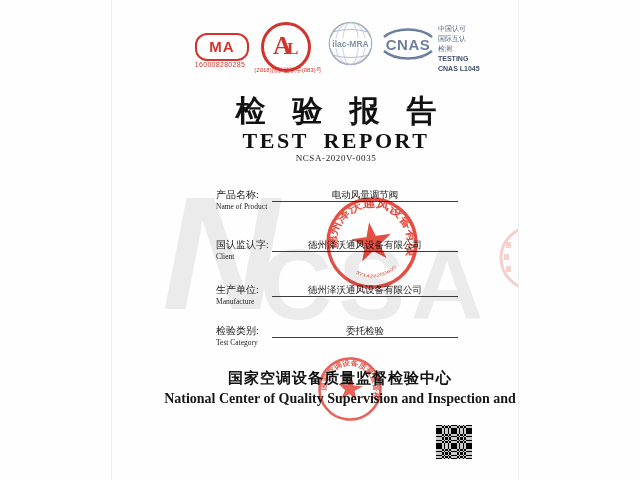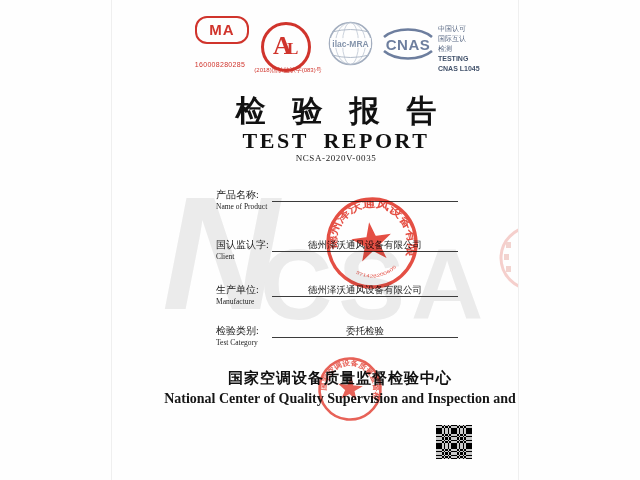--- a/index.html
+++ b/index.html
@@ -20,21 +20,21 @@
   .scan-edge.right { left:518px; }
 
   
   .wm { position:absolute; z-index:0; color:#ebebeb; font-family:"Liberation Sans",sans-serif; line-height:1; user-select:none; }
   .wm-n { left:162px; top:172px; font-size:162px; font-weight:800; font-style:italic; }
   .wm-csa { left:260px; top:234px; font-size:100px; font-weight:800; letter-spacing:6px; }
 
   .content { position:absolute; inset:0; z-index:1; }
 
   
-  .cma-box { left:195px; top:16px; width:50px; height:24px; border:2.5px solid #d0342c; border-radius:12px; text-align:center; }
+  .cma-box { left:195px; top:33px; width:50px; height:24px; border:2.5px solid #d0342c; border-radius:12px; text-align:center; }
   .cma-letters { color:#d0342c; font-weight:800; font-size:15px; line-height:23px; letter-spacing:1px; font-family:"Liberation Sans",sans-serif; }
   .cma-num { left:183px; top:61px; width:74px; text-align:center; color:#d0342c; font-size:7px; letter-spacing:0.3px; }
 
   .cal-ring { left:261px; top:22px; width:44px; height:44px; border:3px solid #d0342c; border-radius:50%; }
   .cal-a { position:absolute; left:9px; top:5px; color:#d0342c; font-weight:800; font-size:26px; font-family:"Liberation Serif",serif; line-height:1.2; }
   .cal-l { position:absolute; left:23px; top:14px; color:#d0342c; font-weight:800; font-size:17px; font-family:"Liberation Serif",serif; }
   .cal-caption { left:242px; top:66px; width:92px; text-align:center; color:#d0342c; font-size:6px; }
 
   .ilac-svg { left:328px; top:21px; }
   .cnas-svg { left:380px; top:28px; }
@@ -129,20 +129,21 @@
       <div class="bold">CNAS L1045</div>
     </div>
 
     <div class="abs title-zh">检验报告</div>
     <div class="abs title-en">TEST REPORT</div>
     <div class="abs report-no">NCSA-2020V-0035</div>
 
     <div class="field" style="top:188px">
       <div class="f-zh">产品名称:</div>
       <div class="f-en">Name of Product</div>
+      <div class="f-value">电动风量调节阀</div>
       <div class="f-line"></div>
     </div>
     <div class="field" style="top:238px">
       <div class="f-zh">国认监认字:</div>
       <div class="f-en">Client</div>
       <div class="f-value">德州泽沃通风设备有限公司</div>
       <div class="f-line"></div>
     </div>
     <div class="field" style="top:283px">
       <div class="f-zh">生产单位:</div>

